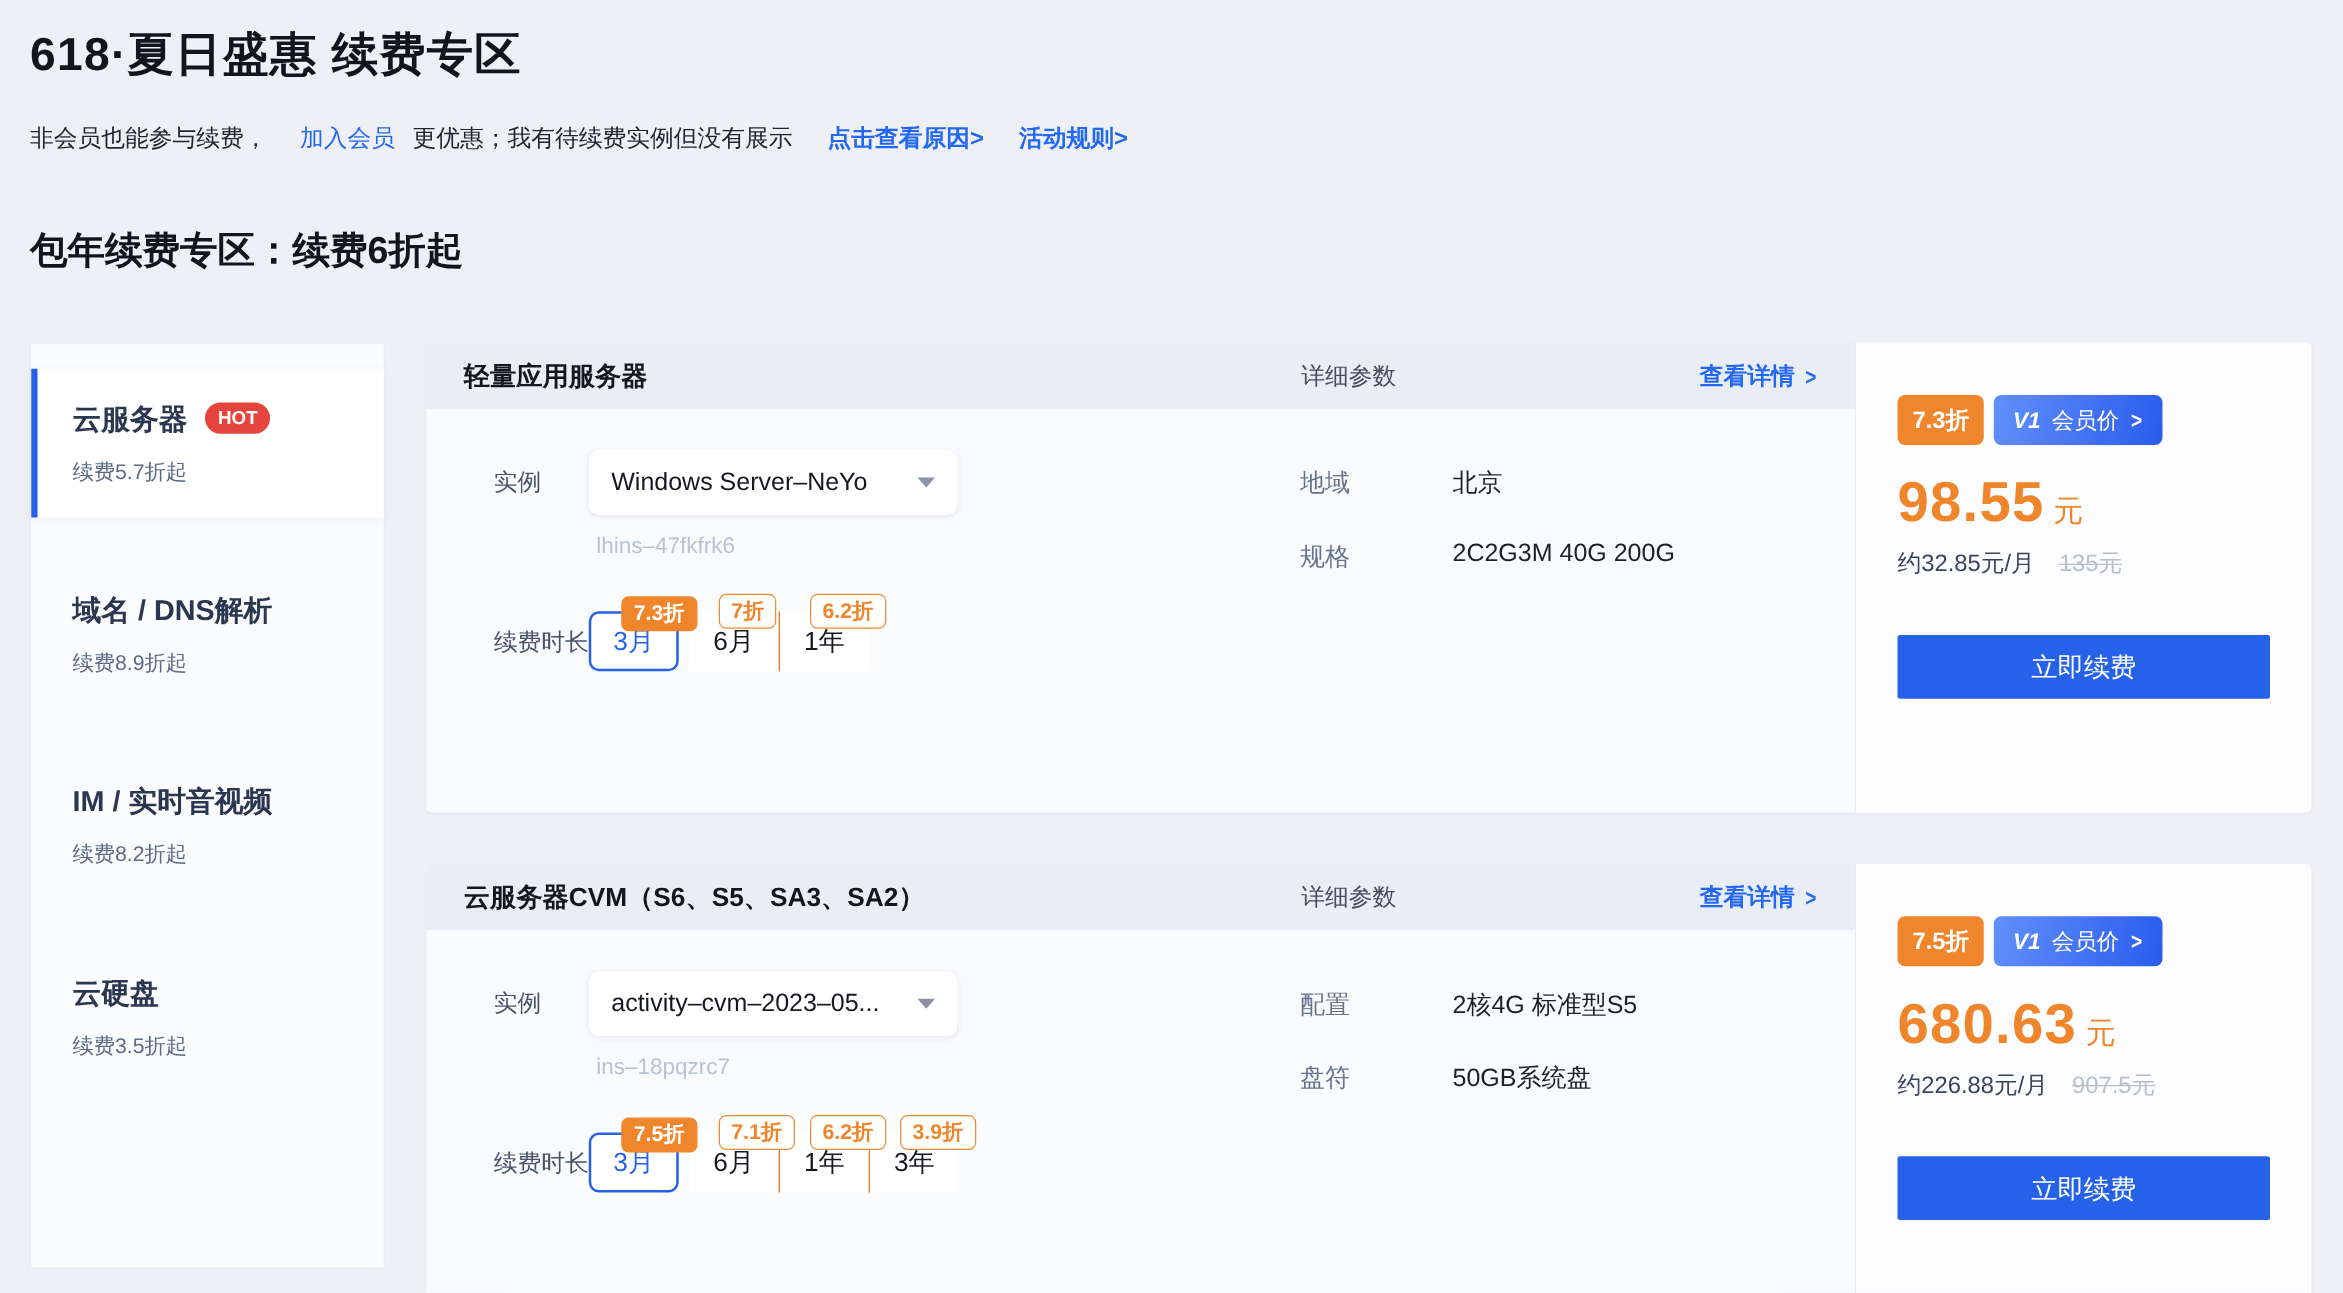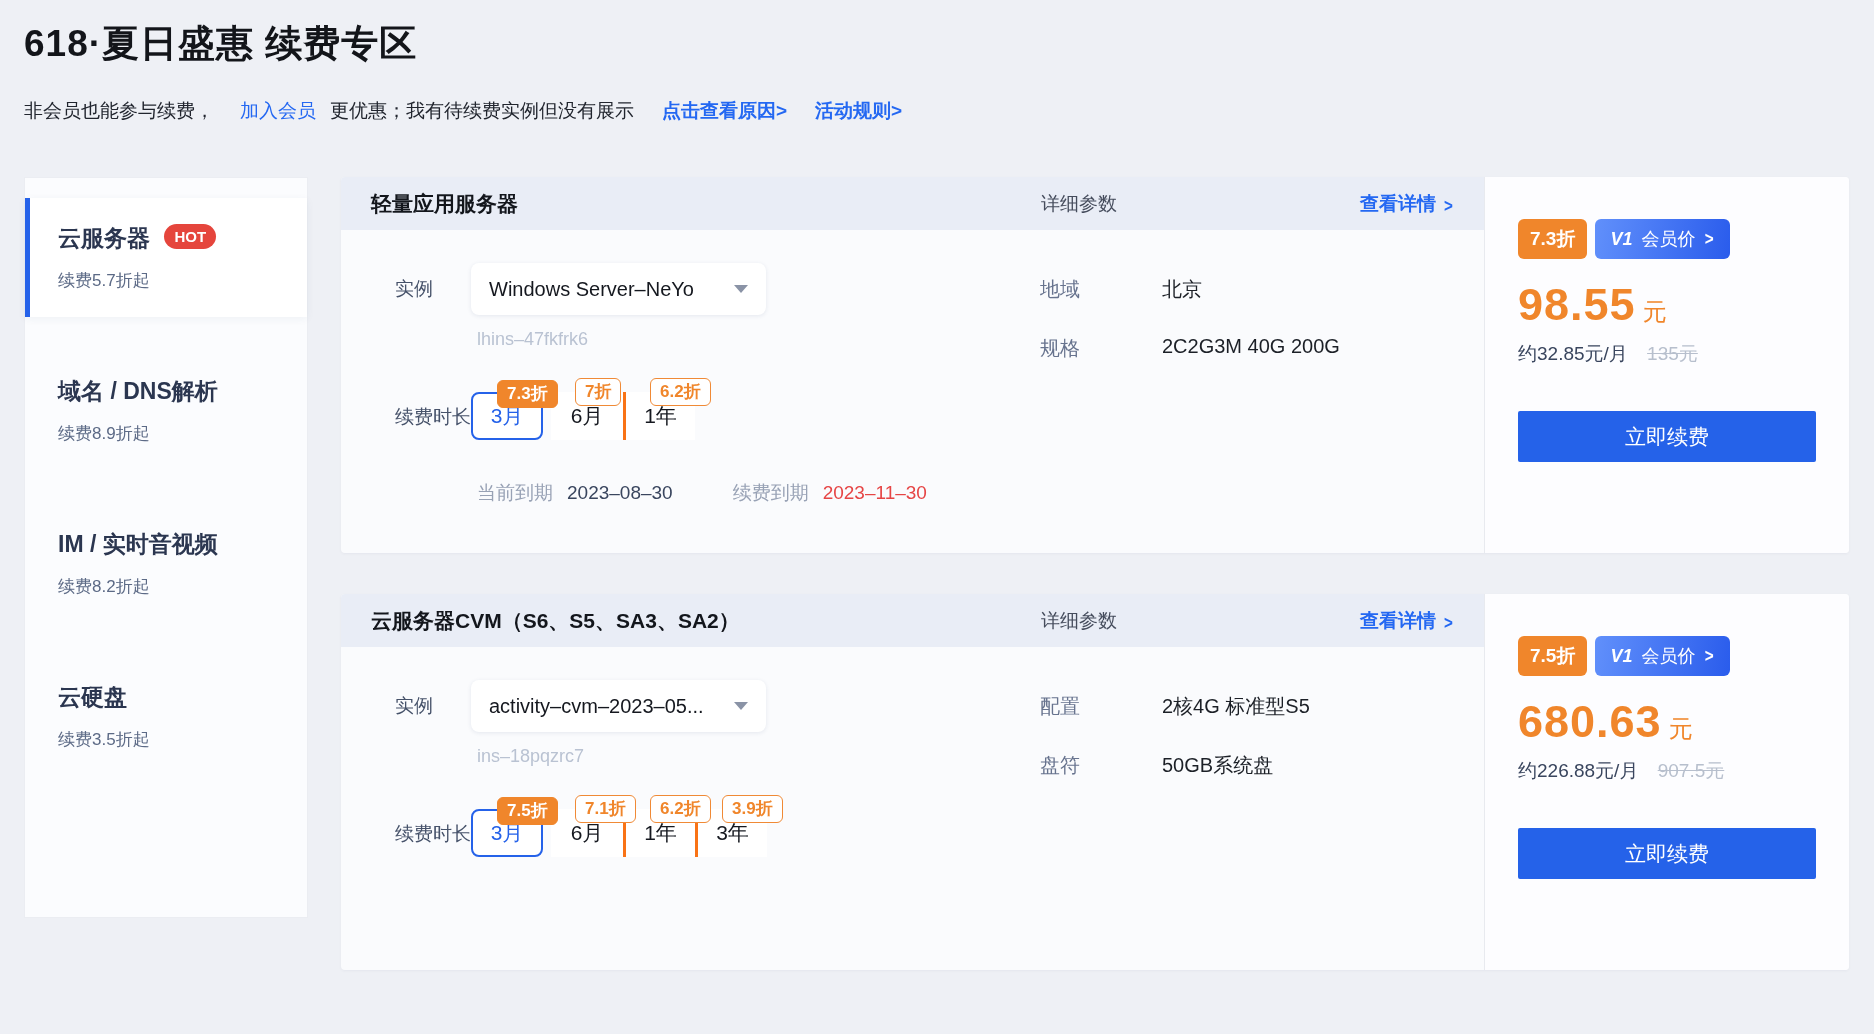--- a/index.html
+++ b/index.html
@@ -48,21 +48,21 @@
   .dropdown { width:295px; height:52px; background:#fff; border-radius:8px; display:flex; align-items:center; justify-content:space-between; padding:0 18px; box-shadow:0 1px 4px rgba(40,60,110,0.10); cursor:pointer; }
   .dropdown-value { font-size:20px; color:#15181f; white-space:nowrap; overflow:hidden; }
   .caret { width:0; height:0; border-left:7px solid transparent; border-right:7px solid transparent; border-top:8px solid #8a93a6; margin-left:10px; flex-shrink:0; }
   .instance-id { margin:14px 0 0 82px; font-size:18px; color:#b9c2d2; }
 
   .duration-row { margin-top:28px; align-items:flex-start; }
   .duration-label { padding-top:26px; }
   .chip-group { display:flex; padding-top:14px; }
   .chip { position:relative; width:72px; height:48px; background:#fff; display:flex; align-items:center; justify-content:center; cursor:pointer; }
   .chip.selected { border:2px solid #2562e9; border-radius:8px; margin-right:8px; }
-  .chip:not(.selected) + .chip:not(.selected) { border-left:3px solid #f97316; }
+  .chip:not(.selected) + .chip:not(.selected) { border-left:1px solid #f97316; }
   .chip-label { font-size:21px; color:#15181f; }
   .chip.selected .chip-label { color:#2562e9; }
   .chip-badge { position:absolute; top:-14px; left:24px; white-space:nowrap; font-size:17px; font-weight:bold; padding:2px 9px; border-radius:6px; z-index:2; line-height:22px; }
   .chip.selected .chip-badge { background:#f0862b; color:#fff; border:1px solid #f0862b; }
   .chip:not(.selected) .chip-badge { background:#fff; color:#f0862b; border:1px solid #f08a36; }
 
   .dates-row { margin-left:82px; margin-top:40px; font-size:19px; display:flex; align-items:center; }
   .date-label { color:#98a2b5; margin-right:14px; }
   .date-value { color:#39455e; }
   .date-label.renew { margin-left:60px; }
@@ -95,20 +95,21 @@
   <h1 class="page-title">618·夏日盛惠 续费专区</h1>
 
   <div class="subline">
     <span>非会员也能参与续费，</span>
     <a class="link join-link">加入会员</a>
     <span>更优惠；我有待续费实例但没有展示</span>
     <a class="link bold-link">点击查看原因&gt;</a>
     <a class="link bold-link">活动规则&gt;</a>
   </div>
 
+  <h2 class="section-title">包年续费专区：续费6折起</h2>
 
   <div class="content">
     <nav class="sidebar">
   <div class="side-item active">
     <div>
       <span class="side-title">云服务器</span>
       <span class="hot-badge">HOT</span>
     </div>
     <div class="side-sub">续费5.7折起</div>
   </div>
@@ -171,26 +172,20 @@
     <span class="chip-badge">7折</span>
     <span class="chip-label">6月</span>
   </div>
 
   <div class="chip">
     <span class="chip-badge">6.2折</span>
     <span class="chip-label">1年</span>
   </div>
 </div>
           </div>
-          <div class="dates-row">
-            <span class="date-label">当前到期</span>
-            <span class="date-value">2023–08–30</span>
-            <span class="date-label renew">续费到期</span>
-            <span class="date-value red">2023–11–30</span>
-          </div>
         </div>
         <div class="params-col">
 
   <div class="param-row">
     <span class="param-label">地域</span>
     <span class="param-value">北京</span>
   </div>
 
   <div class="param-row">
     <span class="param-label">规格</span>

